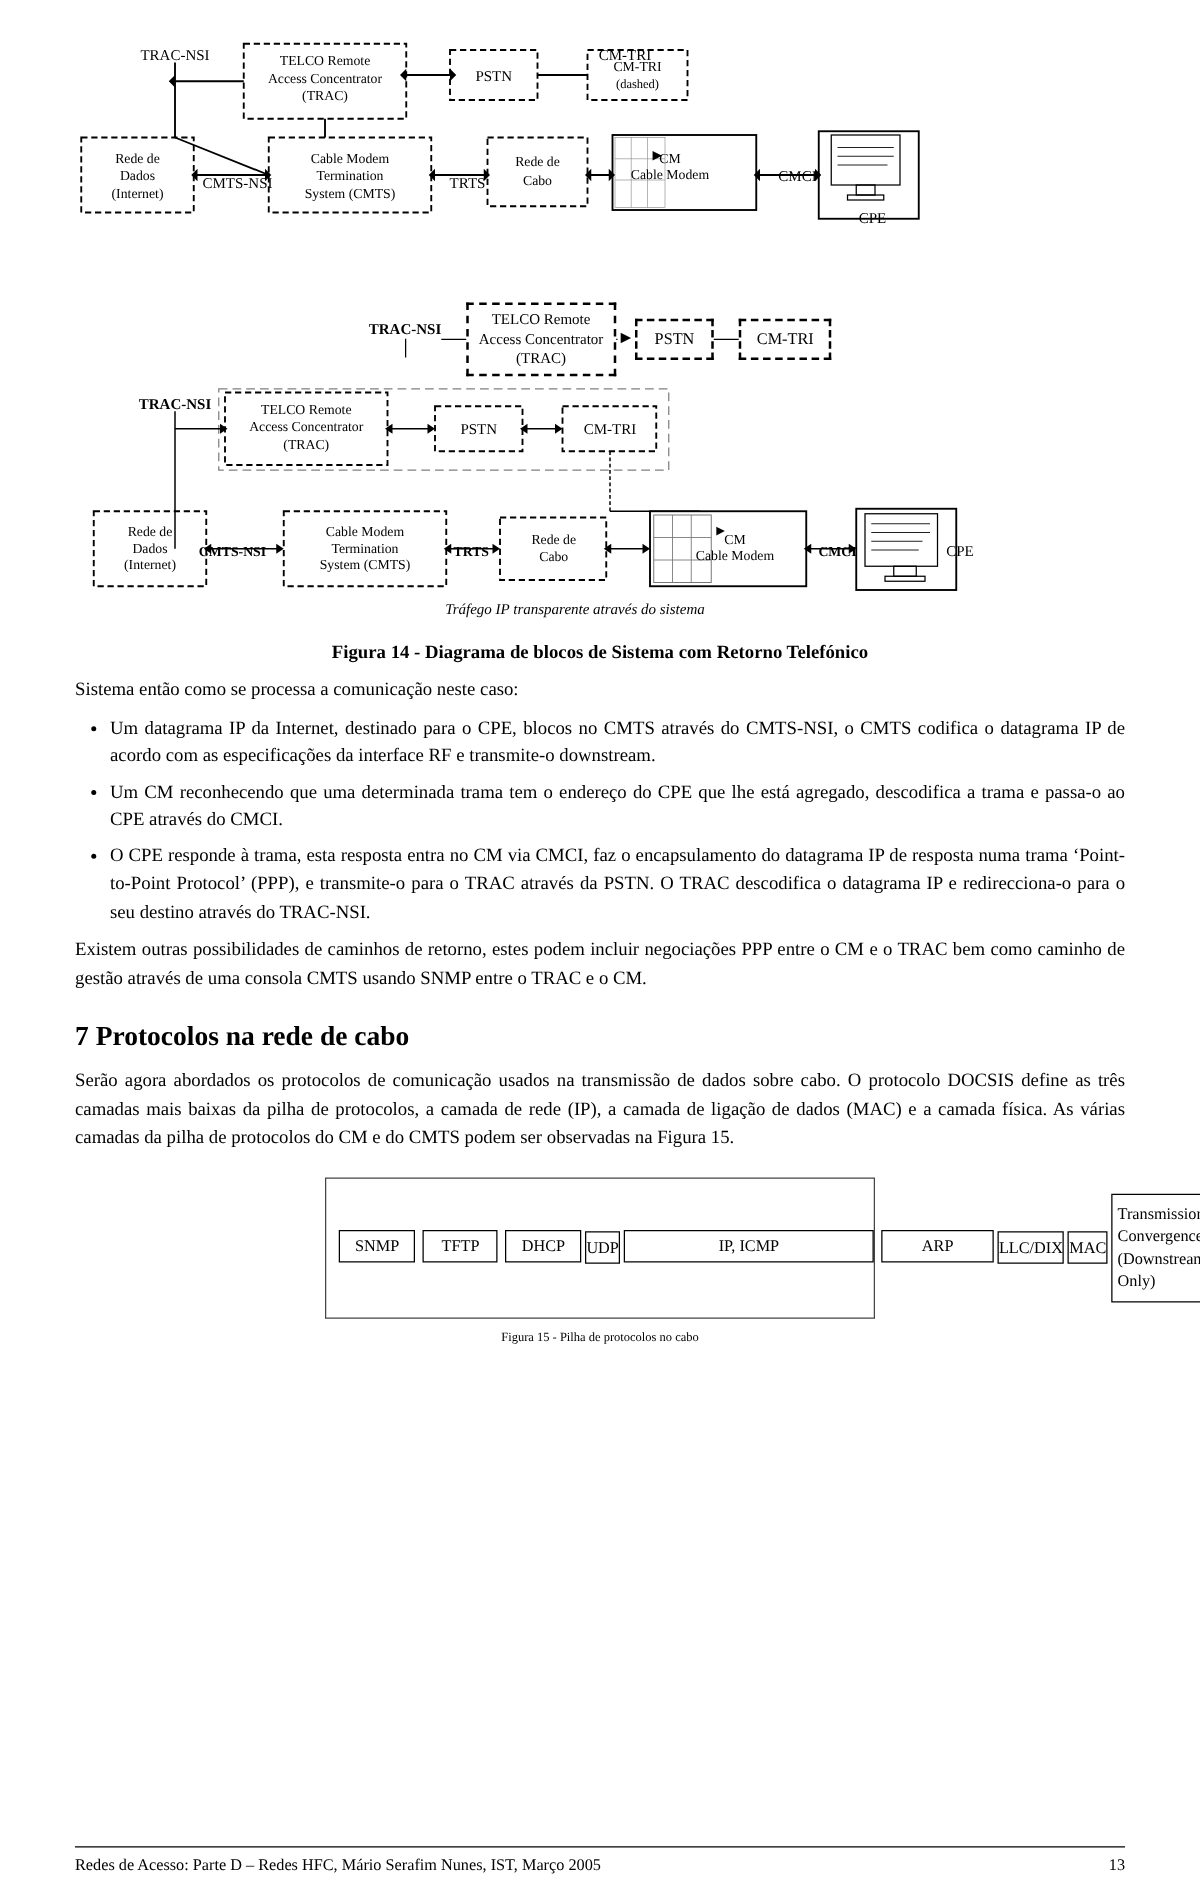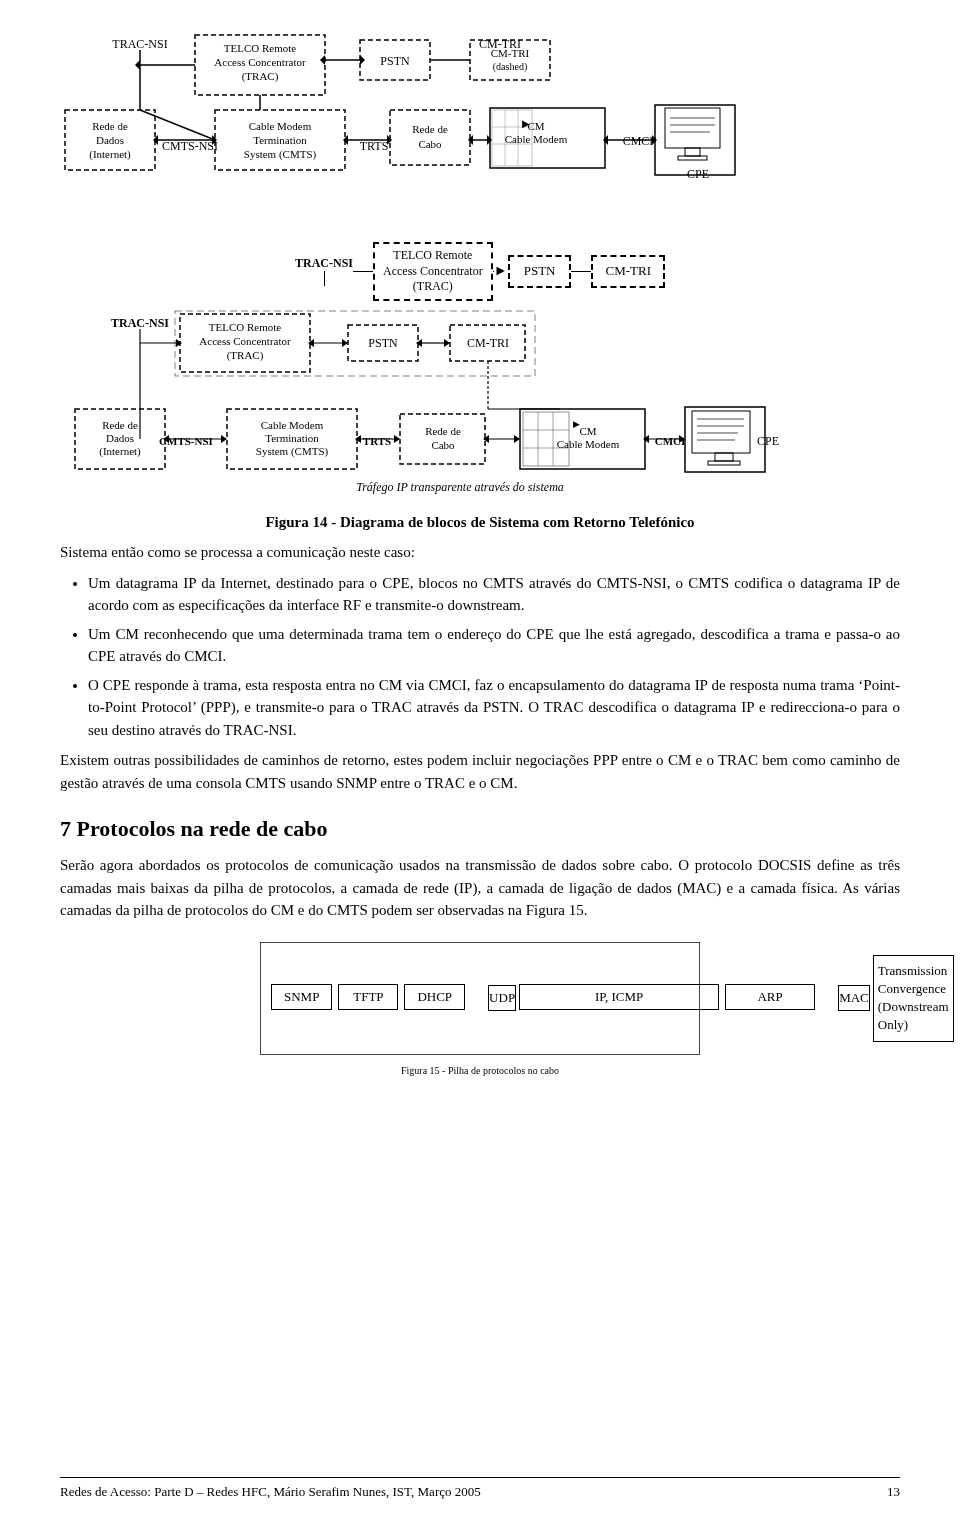--- a/index.html
+++ b/index.html
@@ -59,21 +59,20 @@
       font-size: 13px;
       text-align: center;
       min-width: 60px;
     }
     .proto-box-wide {
       border: 1px solid #000;
       padding: 4px 0;
       font-size: 13px;
       text-align: center;
       width: 340px;
-      margin-left: 20px;
     }
     .proto-box-medium {
       border: 1px solid #000;
       padding: 4px 0;
       font-size: 13px;
       text-align: center;
       width: 200px;
     }
     .proto-box-small {
       border: 1px solid #000;
@@ -374,20 +373,21 @@
       <div class="proto-box">DHCP</div>
     </div>
 
     <div class="proto-box-wide" style="width:310px;">UDP</div>
 
     <div style="display:flex; gap:6px; align-items:flex-start; margin-bottom:2px;">
       <div class="proto-box-medium" style="width:200px;">IP, ICMP</div>
       <div class="proto-box" style="width:90px;">ARP</div>
     </div>
 
+    <div class="proto-box-wide" style="width:310px;">LLC/DIX</div>
 
 
     <div class="proto-box-wide" style="width:310px;">MAC</div>
 
     <div class="proto-box-small" style="width:200px; padding:6px 4px; text-align:left; border:1px solid #000; line-height:1.4;">
       Transmission<br>Convergence<br>(Downstream Only)
     </div>
 
     <div class="proto-box-wide" style="width:310px; margin-top:2px;">PMD</div>
 

